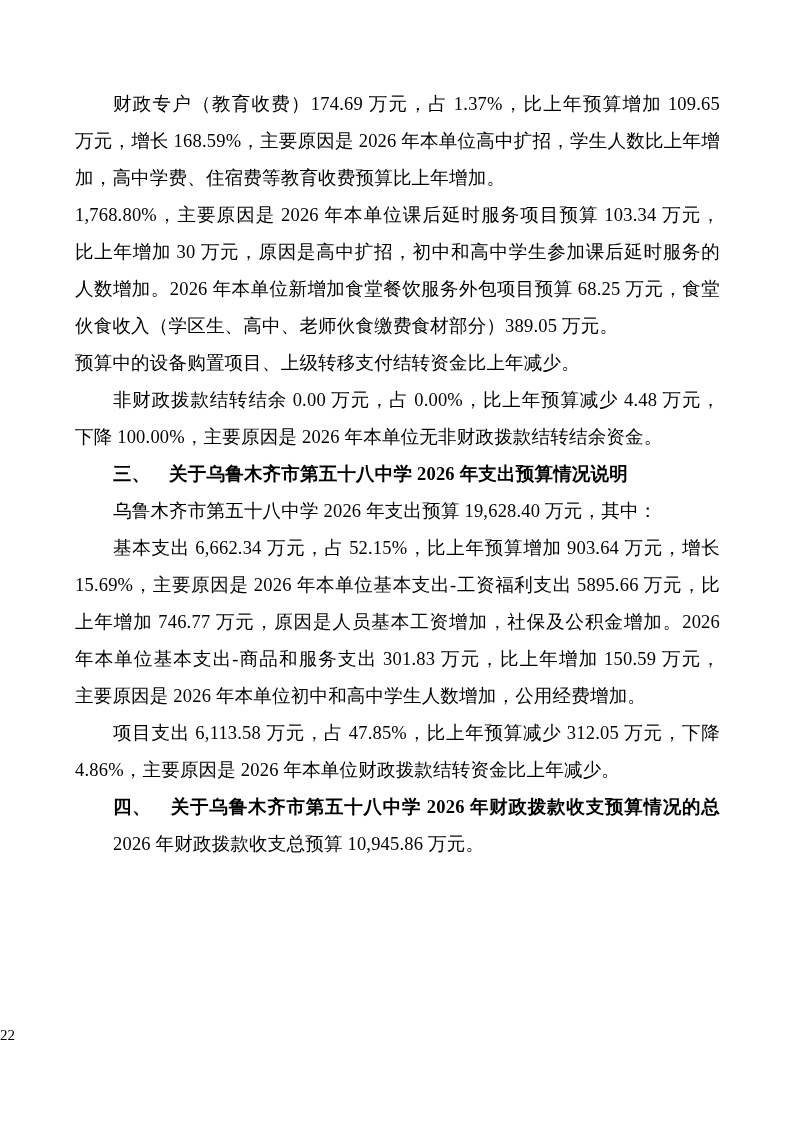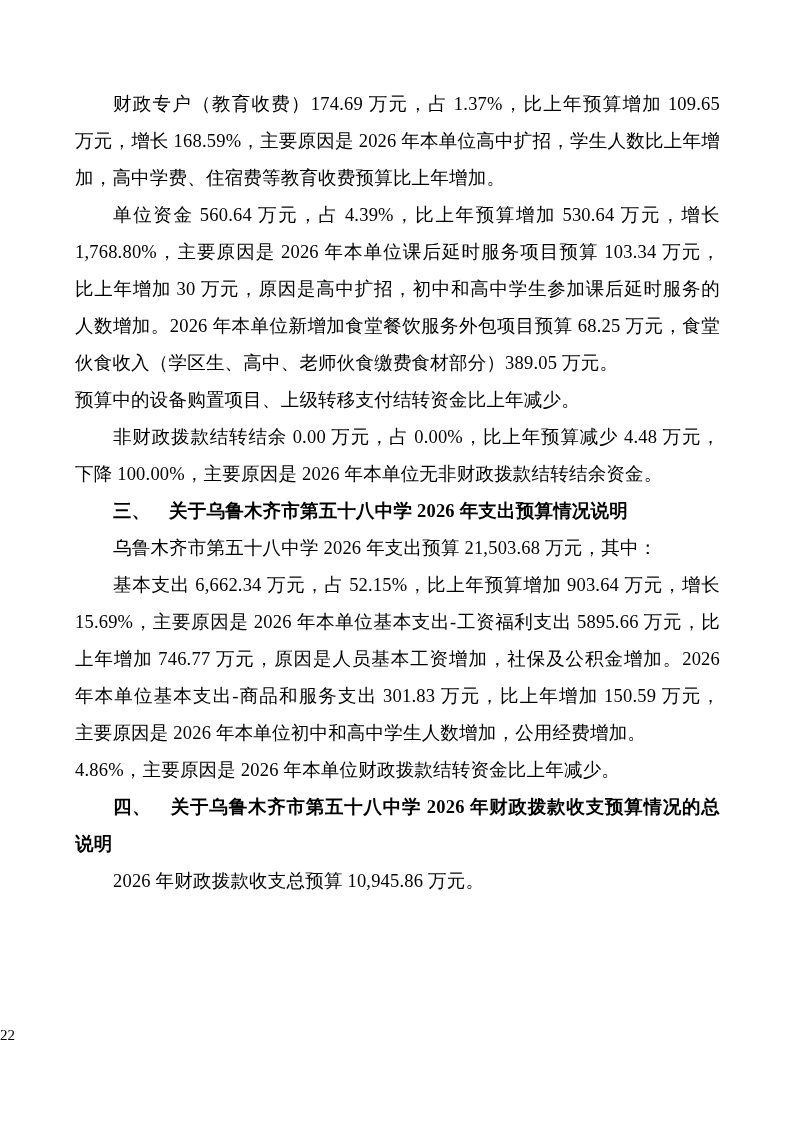--- a/index.html
+++ b/index.html
@@ -52,34 +52,33 @@
   }
 </style>
 </head>
 <body>
 
 <div class="page">
   <div class="content" id="doc-content">
       <div class="line indent justify">财政专户（教育收费）174.69 万元，占 1.37%，比上年预算增加 109.65</div>
       <div class="line justify">万元，增长 168.59%，主要原因是 2026 年本单位高中扩招，学生人数比上年增</div>
       <div class="line">加，高中学费、住宿费等教育收费预算比上年增加。</div>
-      <div class="line indent justify">单位资金 560.64 万元，占 4.39%，比上年预算增加 530.64 万元，增长</div>
       <div class="line justify">1,768.80%，主要原因是 2026 年本单位课后延时服务项目预算 103.34 万元，</div>
       <div class="line justify">比上年增加 30 万元，原因是高中扩招，初中和高中学生参加课后延时服务的</div>
       <div class="line justify">人数增加。2026 年本单位新增加食堂餐饮服务外包项目预算 68.25 万元，食堂</div>
       <div class="line">伙食收入（学区生、高中、老师伙食缴费食材部分）389.05 万元。</div>
       <div class="line">预算中的设备购置项目、上级转移支付结转资金比上年减少。</div>
       <div class="line indent justify">非财政拨款结转结余 0.00 万元，占 0.00%，比上年预算减少 4.48 万元，</div>
       <div class="line">下降 100.00%，主要原因是 2026 年本单位无非财政拨款结转结余资金。</div>
       <div class="line heading indent">三、　关于乌鲁木齐市第五十八中学 2026 年支出预算情况说明</div>
-      <div class="line indent">乌鲁木齐市第五十八中学 2026 年支出预算 21,503.68 万元，其中：</div>
+      <div class="line indent">乌鲁木齐市第五十八中学 2026 年支出预算 19,628.40 万元，其中：</div>
       <div class="line indent justify">基本支出 6,662.34 万元，占 52.15%，比上年预算增加 903.64 万元，增长</div>
       <div class="line justify">15.69%，主要原因是 2026 年本单位基本支出-工资福利支出 5895.66 万元，比</div>
       <div class="line justify">上年增加 746.77 万元，原因是人员基本工资增加，社保及公积金增加。2026</div>
       <div class="line justify">年本单位基本支出-商品和服务支出 301.83 万元，比上年增加 150.59 万元，</div>
       <div class="line">主要原因是 2026 年本单位初中和高中学生人数增加，公用经费增加。</div>
+      <div class="line indent justify">项目支出 6,113.58 万元，占 47.85%，比上年预算减少 312.05 万元，下降</div>
       <div class="line">4.86%，主要原因是 2026 年本单位财政拨款结转资金比上年减少。</div>
       <div class="line heading indent justify">四、　关于乌鲁木齐市第五十八中学 2026 年财政拨款收支预算情况的总体</div>
-      <div class="line heading">说明</div>
       <div class="line indent">2026 年财政拨款收支总预算 10,945.86 万元。</div>
     </div>
   <div class="page-number">22</div>
 </div>
 
 </body></html>

